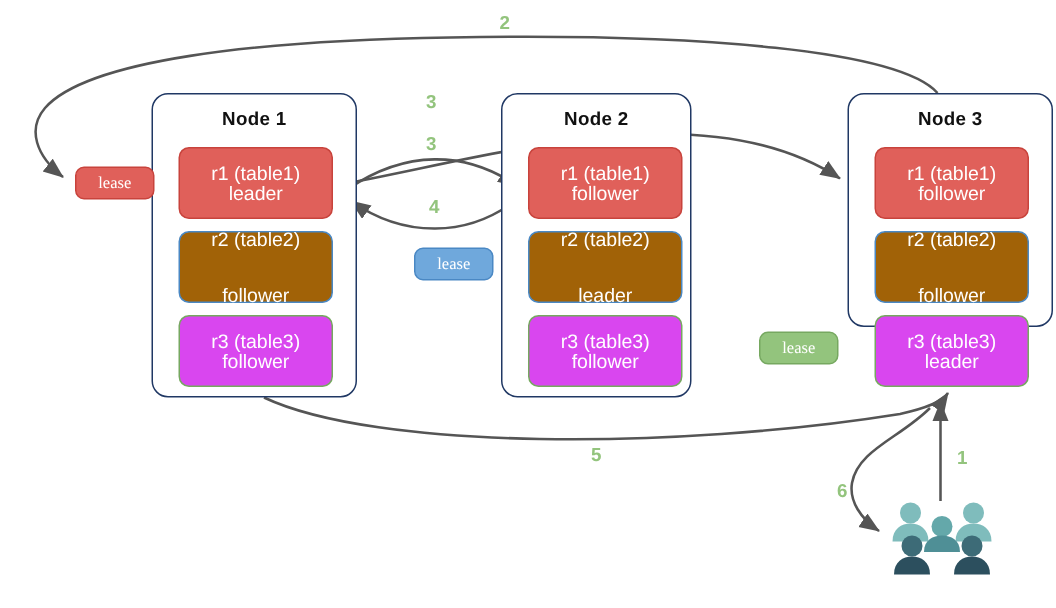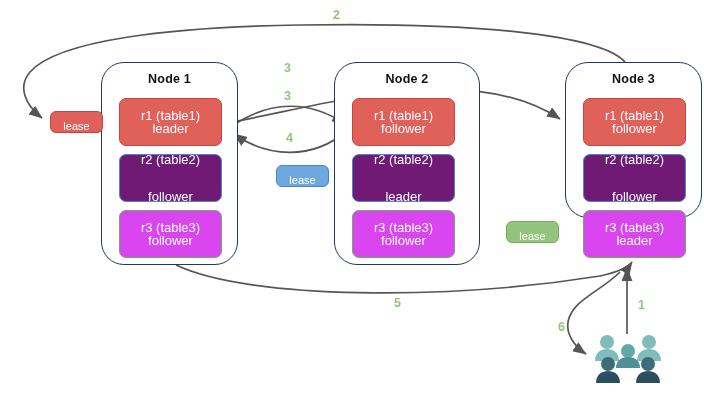--- a/index.html
+++ b/index.html
@@ -20,21 +20,21 @@
     left: 0;
     top: 0;
     width: 704px;
     height: 405px;
     pointer-events: none;
   }
   .node {
     position: absolute;
     box-sizing: border-box;
     border: 1.6px solid #203864;
-    border-radius: 23px;
+    border-radius: 11px;
     background: #ffffff;
   }
   .node-title {
     position: absolute;
     left: 0;
     right: 0;
     top: 9px;
     text-align: center;
     font-size: 12.5px;
     font-weight: bold;
@@ -51,33 +51,34 @@
     display: flex;
     flex-direction: column;
     align-items: center;
     justify-content: center;
     color: #ffffff;
     font-size: 13px;
     line-height: 13.5px;
     text-align: center;
   }
   .rep-red   { background: #e0605a; border: 1.4px solid #c8433c; }
-  .rep-blue  { background: #701a75; border: 1.4px solid #4a88c4; gap: 24px; }
+  .rep-blue  { background: #a16207; border: 1.4px solid #4a88c4; gap: 24px; }
   .rep-green { background: #d946ef; border: 1.4px solid #76a860; }
   .lease {
     position: absolute;
     box-sizing: border-box;
     border-radius: 6px;
     display: flex;
-    align-items: flex-end;
+    align-items: center;
     justify-content: center;
     color: #ffffff;
     font-size: 11px;
     height: 22px;
     width: 53px;
+    font-family: Liberation Serif, serif;
   }
   .lease-red   { background: #e0605a; border: 1.4px solid #c8433c; }
   .lease-blue  { background: #6fa8dc; border: 1.4px solid #4a88c4; }
   .lease-green { background: #93c47d; border: 1.4px solid #76a860; }
   .step-label {
     position: absolute;
     color: #93c47d;
     font-size: 12.5px;
     font-weight: bold;
     font-family: "Liberation Sans", sans-serif;
@@ -126,21 +127,21 @@
     <div class="replica rep-blue" style="top:91px;">
       <span>r2 (table2)</span>
       <span>follower</span>
     </div>
     <div class="replica rep-green" style="top:147px;">
       <span>r3 (table3)</span>
       <span>follower</span>
     </div>
   </div>
 
-  <div class="node" style="left:334px; top:62px; width:146px; height:203px;">
+  <div class="node" style="left:334px; top:62px; width:127px; height:203px;">
     <div class="node-title">Node 2</div>
     <div class="replica rep-red" style="top:35px;">
       <span>r1 (table1)</span>
       <span>follower</span>
     </div>
     <div class="replica rep-blue" style="top:91px;">
       <span>r2 (table2)</span>
       <span>leader</span>
     </div>
     <div class="replica rep-green" style="top:147px;">

